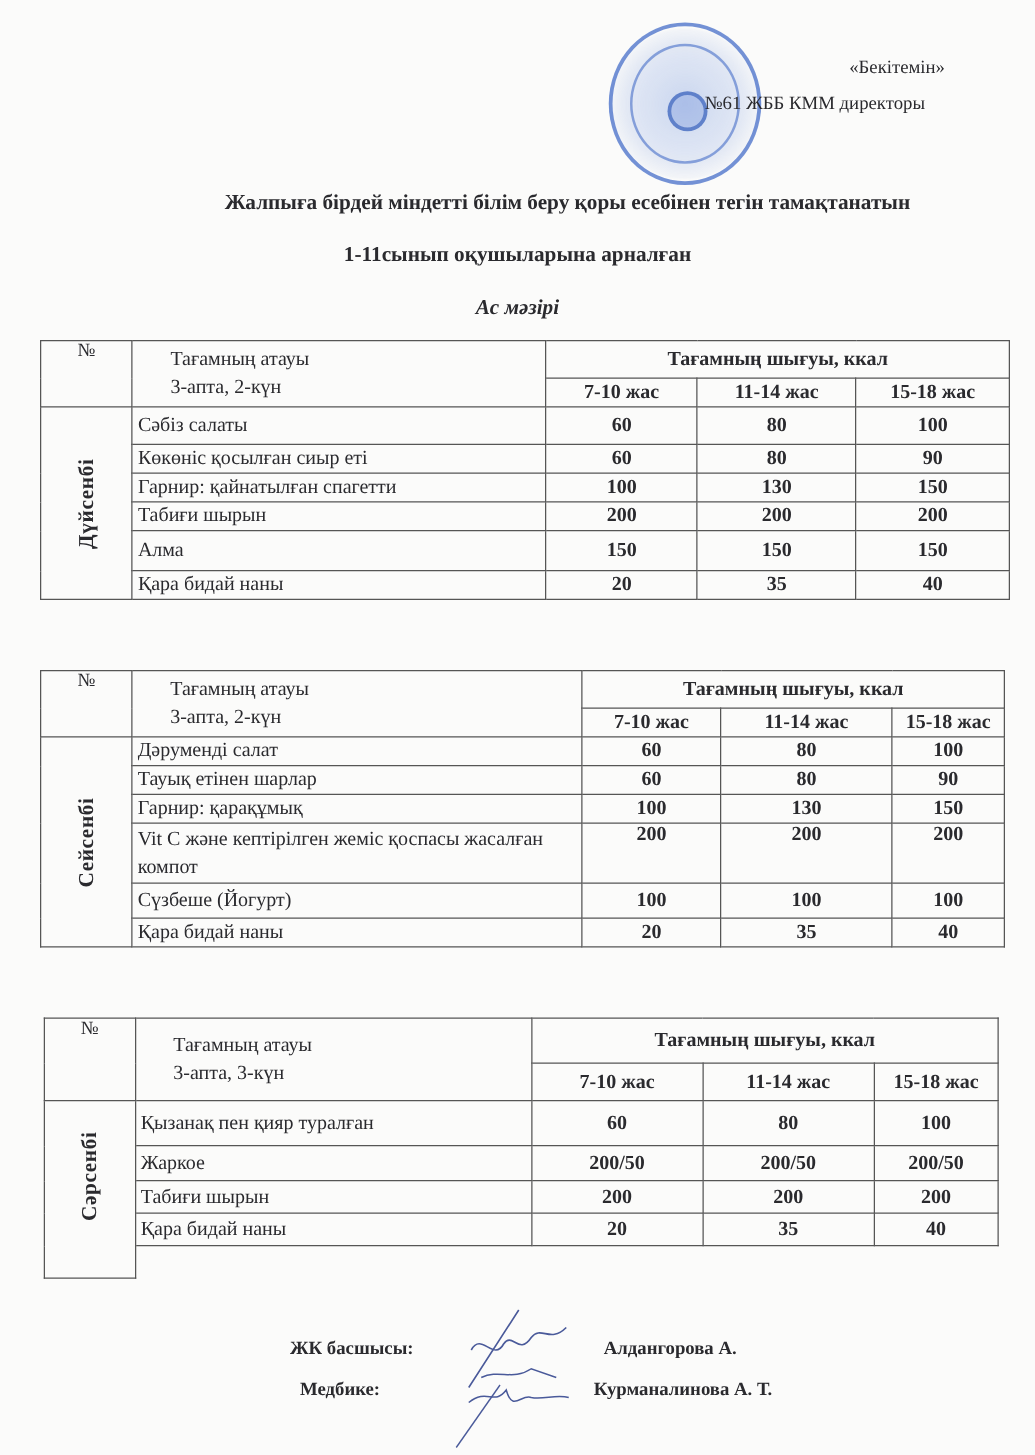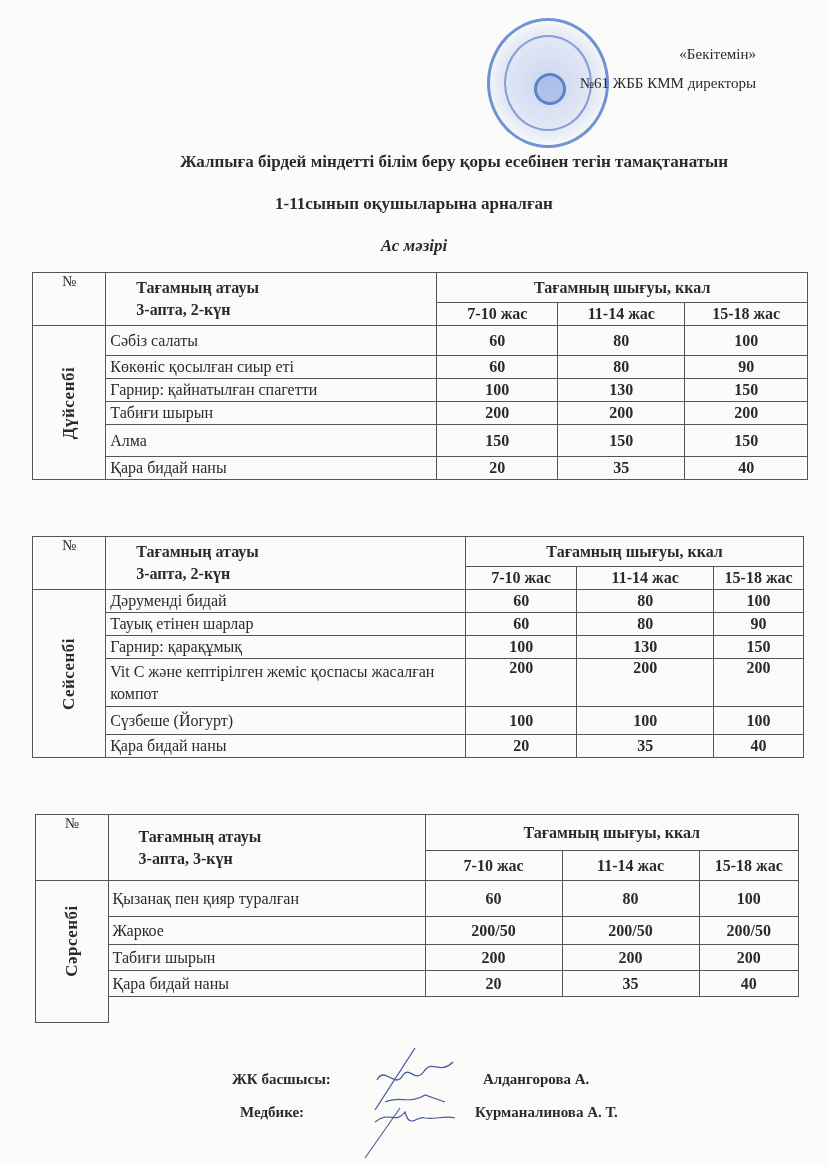--- a/index.html
+++ b/index.html
@@ -1,21 +1,21 @@
 <!DOCTYPE html>
 <html><head>
 <meta charset="utf-8">
 <style>
   html, body { margin:0; padding:0; }
   body {
     width:828px; height:1164px; background:#fbfbfa; position:relative; overflow:hidden;
     font-family:"Liberation Serif","DejaVu Serif",serif; color:#2a2a2e;
   }
   .approve { position:absolute; right:72px; top:40px; text-align:right; font-size:15px; line-height:29px; }
-  .approve div:nth-child(2){ margin-right:0; }
+  .approve div:nth-child(2){ margin-right:16px; }
   .approve div:nth-child(3){ margin-right:10px; }
   .stamp {
     position:absolute; left:487px; top:18px; width:122px; height:130px; border-radius:50%;
     border:3px solid rgba(70,110,200,0.75); box-sizing:border-box;
     background:radial-gradient(circle, rgba(90,130,215,0.30) 0%, rgba(90,130,215,0.15) 55%, rgba(90,130,215,0.05) 70%, transparent 72%);
   }
   .stamp::before {
     content:""; position:absolute; left:14px; top:14px; right:14px; bottom:14px; border-radius:50%;
     border:2px solid rgba(70,110,200,0.6);
   }
@@ -26,21 +26,21 @@
   .title { position:absolute; left:0; width:828px; text-align:center; font-weight:bold; font-size:17px; }
   .t1 { top:152px;padding-left:40px; }
   .t2 { top:194px; }
   .t3 { top:236px;font-style:italic; }
 
   table.menu {
     position:absolute; border-collapse:collapse; font-size:16px;
   }
   table.menu td { border:1px solid #555; padding:0 4px; height:22px; vertical-align:middle; }
   .num-h { width:27px; vertical-align:top !important; text-align:center; font-size:15px; }
-  .name-h { font-weight:bold; padding-left:30px !important; line-height:22px; }
+  .name-h { font-weight:normal; padding-left:30px !important; line-height:22px; }
   .kcal-h { font-weight:bold; text-align:center; }
   .age { font-weight:bold; text-align:center; }
   .val { font-weight:bold; text-align:center; }
   .day { text-align:center; font-weight:bold; padding:0 !important; }
   .day span { display:inline-block; transform:rotate(-90deg); white-space:nowrap; font-size:17px; letter-spacing:0.5px; }
   .food { font-weight:normal; }
   .sign { position:absolute; font-weight:bold; font-size:15px; }
   .sig-scribble { position:absolute; left:355px; top:1040px; width:110px; height:120px; }
 </style>
 </head>
@@ -122,21 +122,21 @@
     </td>
     <td class="kcal-h" colspan="3">Тағамның шығуы, ккал</td>
   </tr>
   <tr>
     <td class="age" style="width:102px;">7-10 жас</td>
     <td class="age" style="width:128px;">11-14 жас</td>
     <td class="age">15-18 жас</td>
   </tr>
   <tr>
     <td class="day" rowspan="7"><span>Сейсенбі</span></td>
-    <td class="food">Дәруменді бидай</td>
+    <td class="food">Дәруменді салат</td>
     <td class="val">60</td>
     <td class="val">80</td>
     <td class="val">100</td>
   </tr>
   <tr>
     <td class="food">Тауық етінен шарлар</td>
     <td class="val">60</td>
     <td class="val">80</td>
     <td class="val">90</td>
   </tr>

